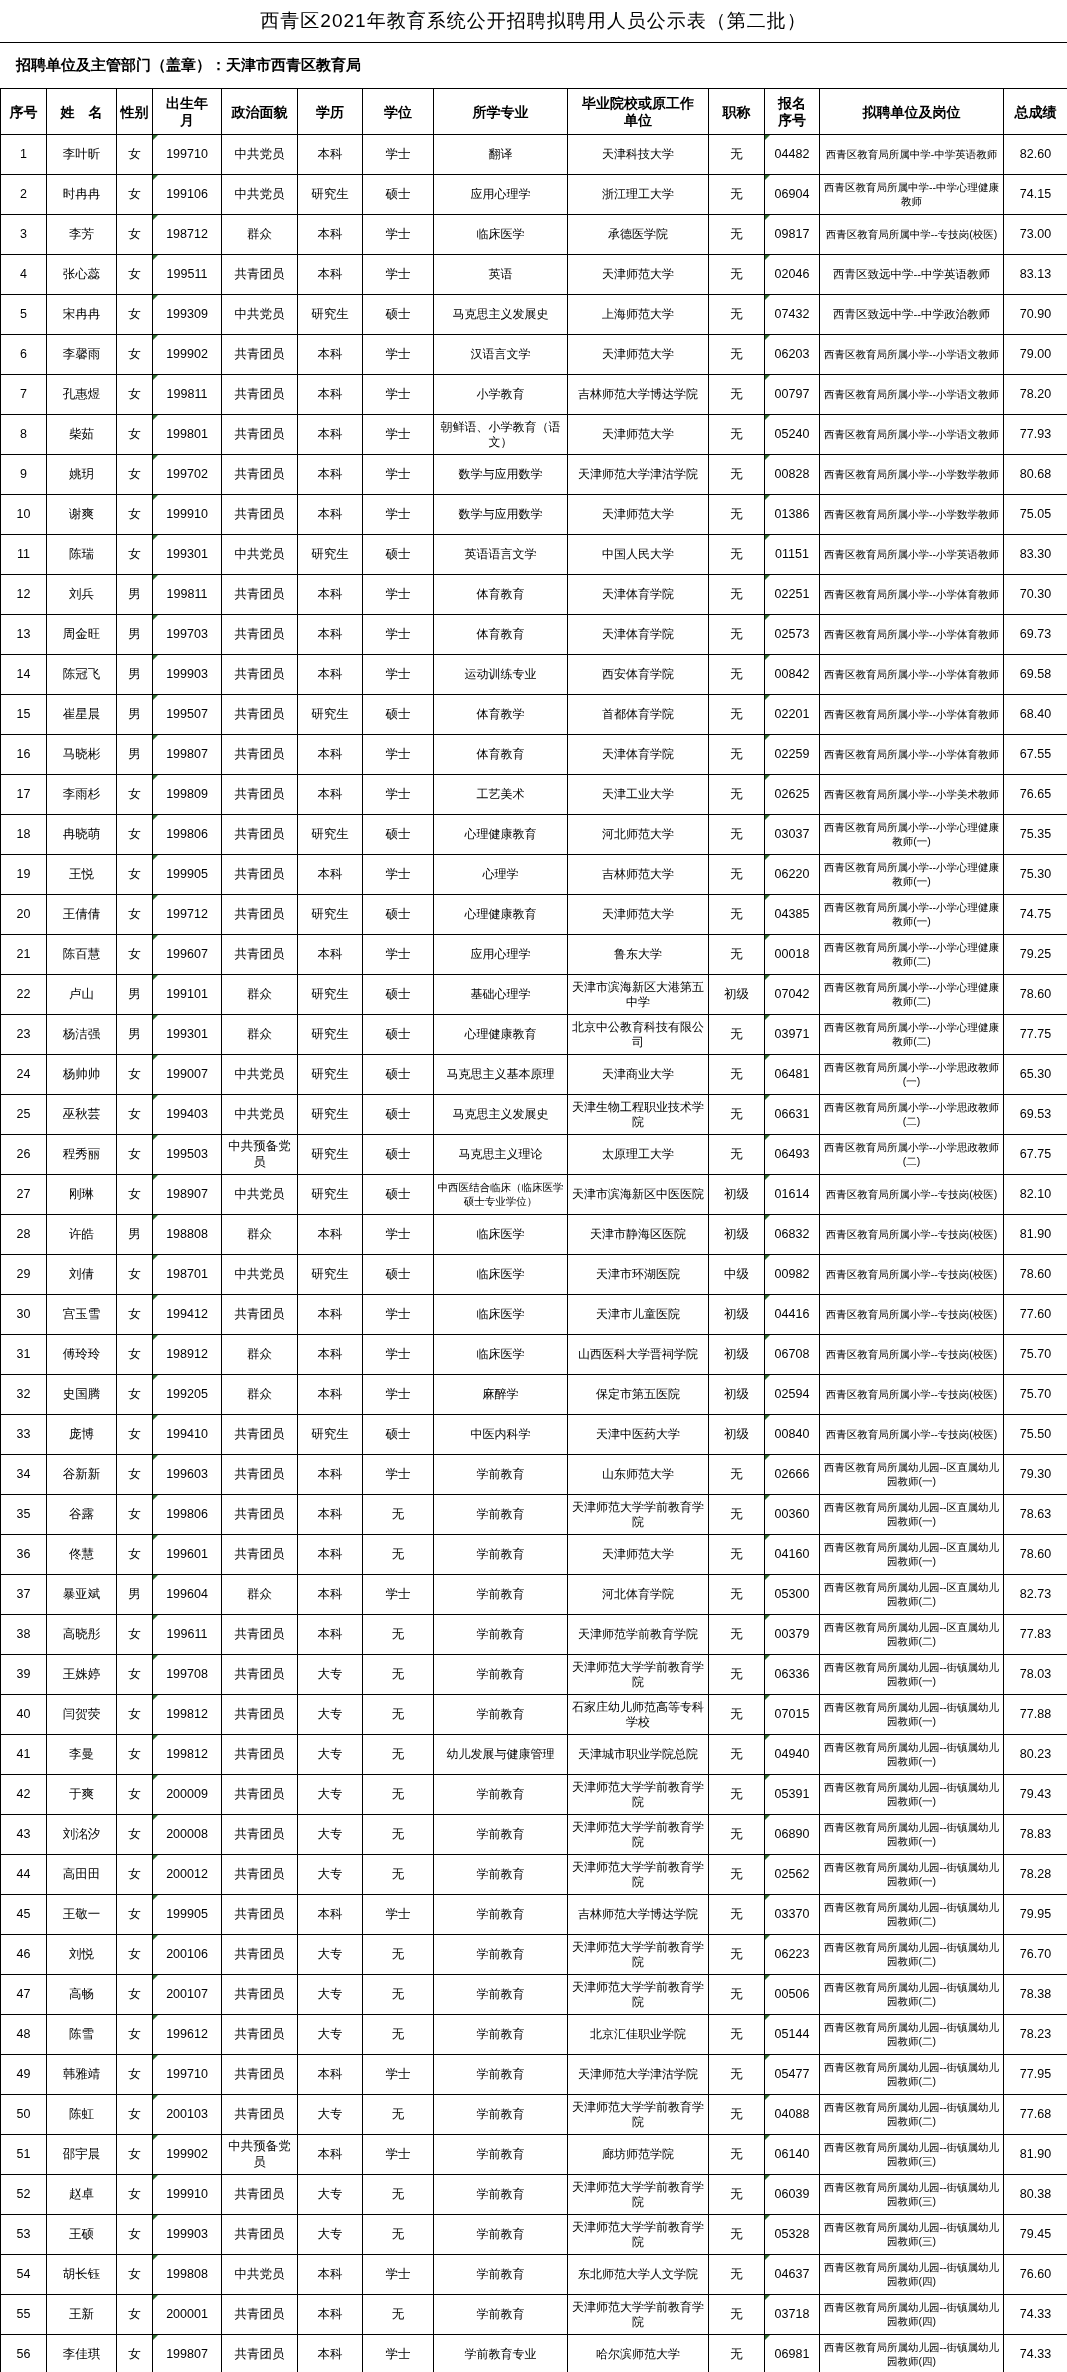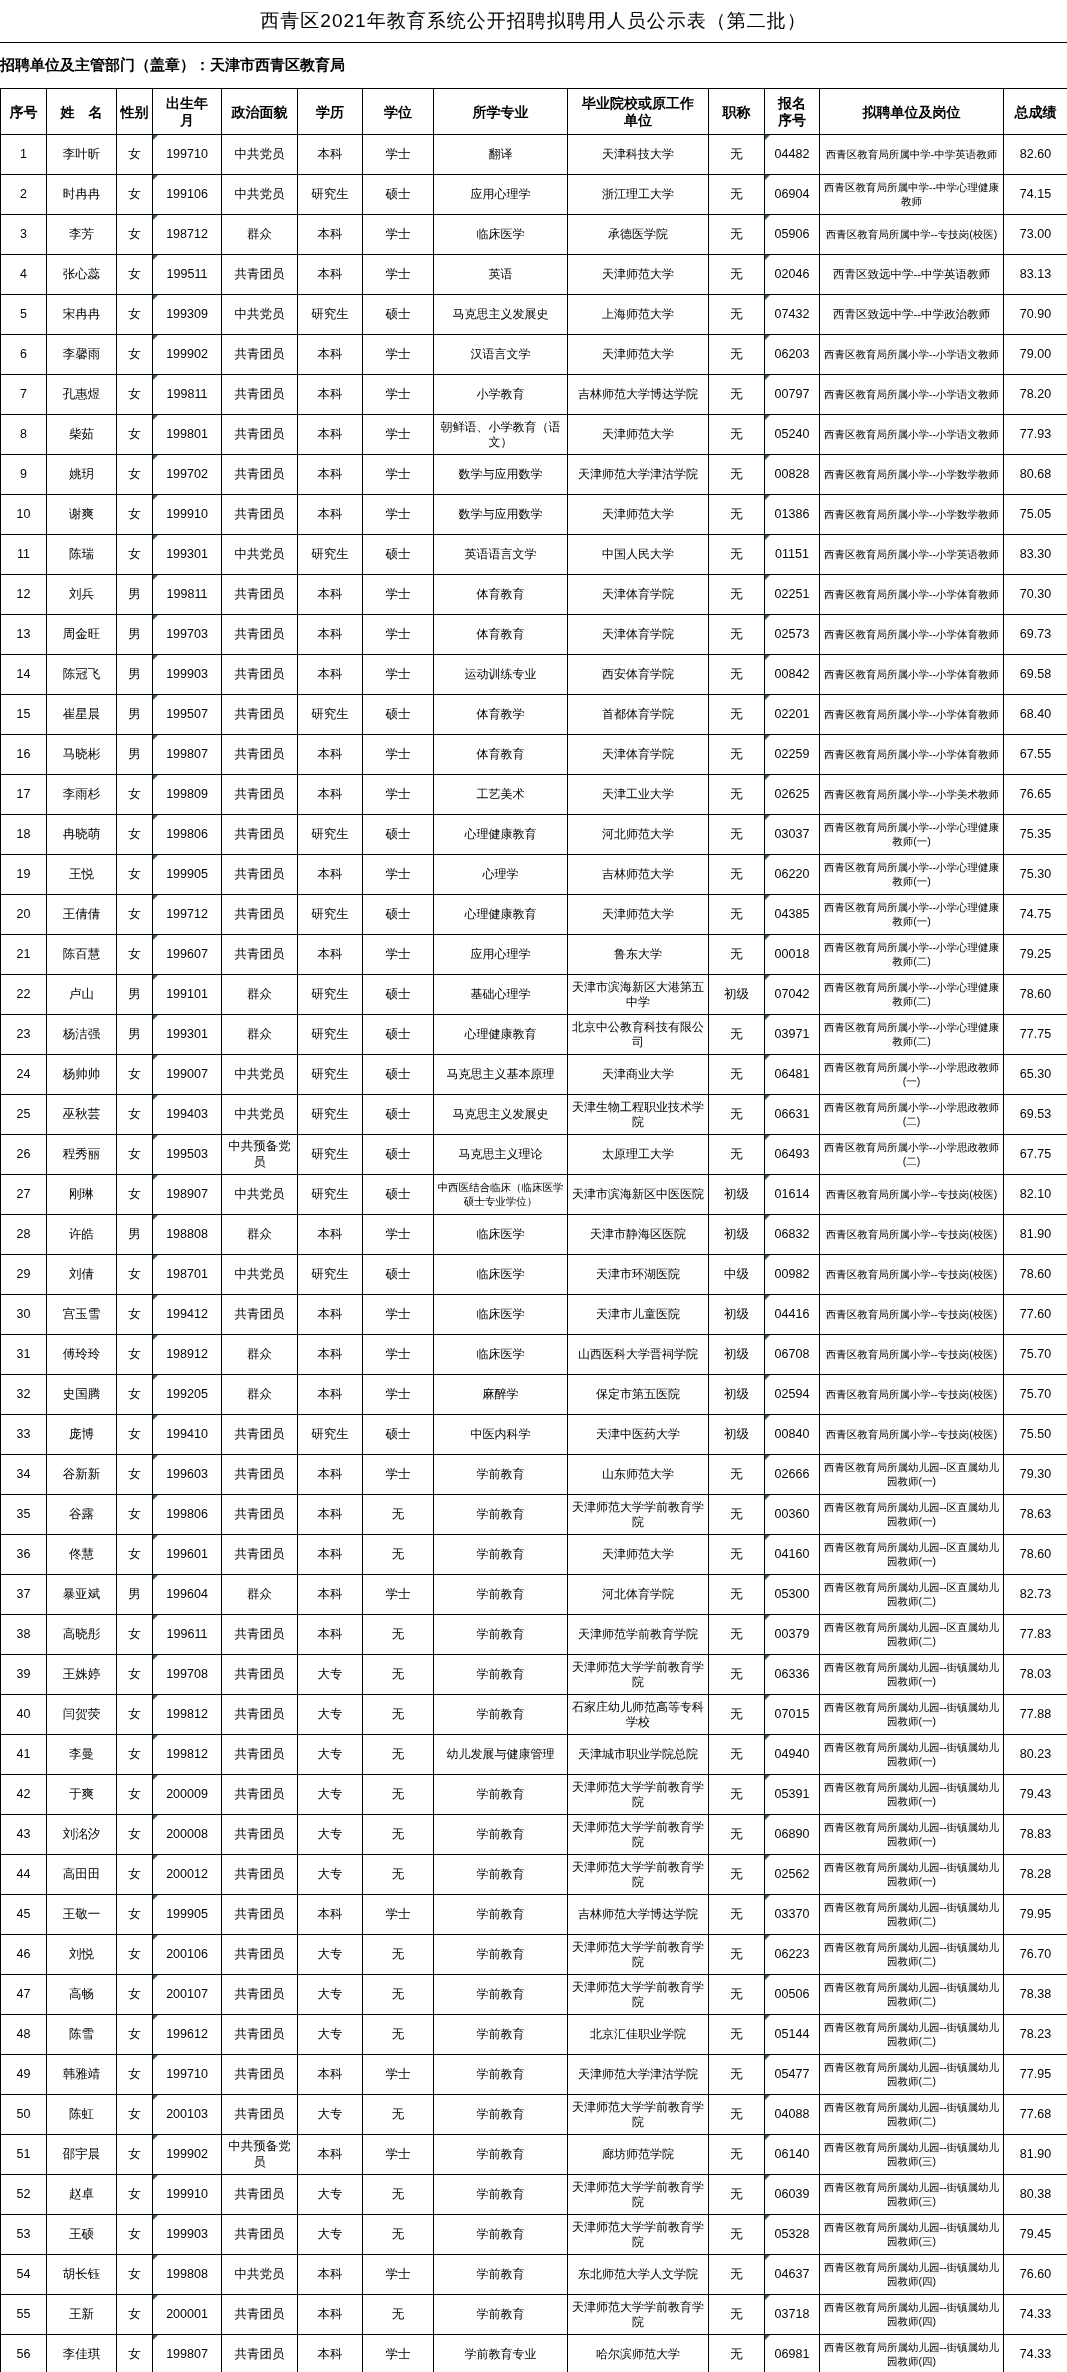--- a/index.html
+++ b/index.html
@@ -1,21 +1,21 @@
 <!DOCTYPE html>
 <html><head>
 <meta charset="utf-8">
 <style>
   html,body{margin:0;padding:0;background:#ffffff;color:#000;
     font-family:"Liberation Sans","DejaVu Sans",sans-serif;}
   .sheet{width:1067px;background:#fff;}
   .title-bar{height:42px;border-bottom:1px solid #000;display:flex;
     align-items:center;justify-content:center;font-weight:normal;
     font-size:19px;letter-spacing:1px;}
-  .issuer{height:45px;display:flex;align-items:center;padding-left:0;
+  .issuer{height:45px;display:flex;align-items:center;padding-left:16px;
     font-weight:bold;font-size:15px;}
   table{border-collapse:collapse;table-layout:fixed;width:1067px;}
   th,td{border:1px solid #000;text-align:center;vertical-align:middle;
     word-break:break-all;overflow:hidden;}
   thead th{height:45px;font-size:14px;font-weight:bold;padding:0;line-height:1.2;}
   td{height:37px;font-size:12.5px;line-height:1.25;padding:1px 2px;position:relative;}
   .th-label{display:inline-block;vertical-align:middle;}
   th.col-3 .th-label{width:3.2em;}
   th.col-8 .th-label{width:8.2em;}
   th.col-10 .th-label{width:2.2em;}
@@ -99,21 +99,21 @@
           <td>3</td>
           <td>李芳</td>
           <td>女</td>
           <td class="gt">198712</td>
           <td>群众</td>
           <td>本科</td>
           <td>学士</td>
           <td>临床医学</td>
           <td>承德医学院</td>
           <td>无</td>
-          <td class="gt">05906</td>
+          <td class="gt">09817</td>
           <td class="xs">西青区教育局所属中学--专技岗(校医)</td>
           <td>73.00</td>
         </tr>
         <tr>
           <td>4</td>
           <td>张心蕊</td>
           <td>女</td>
           <td class="gt">199511</td>
           <td>共青团员</td>
           <td>本科</td>

